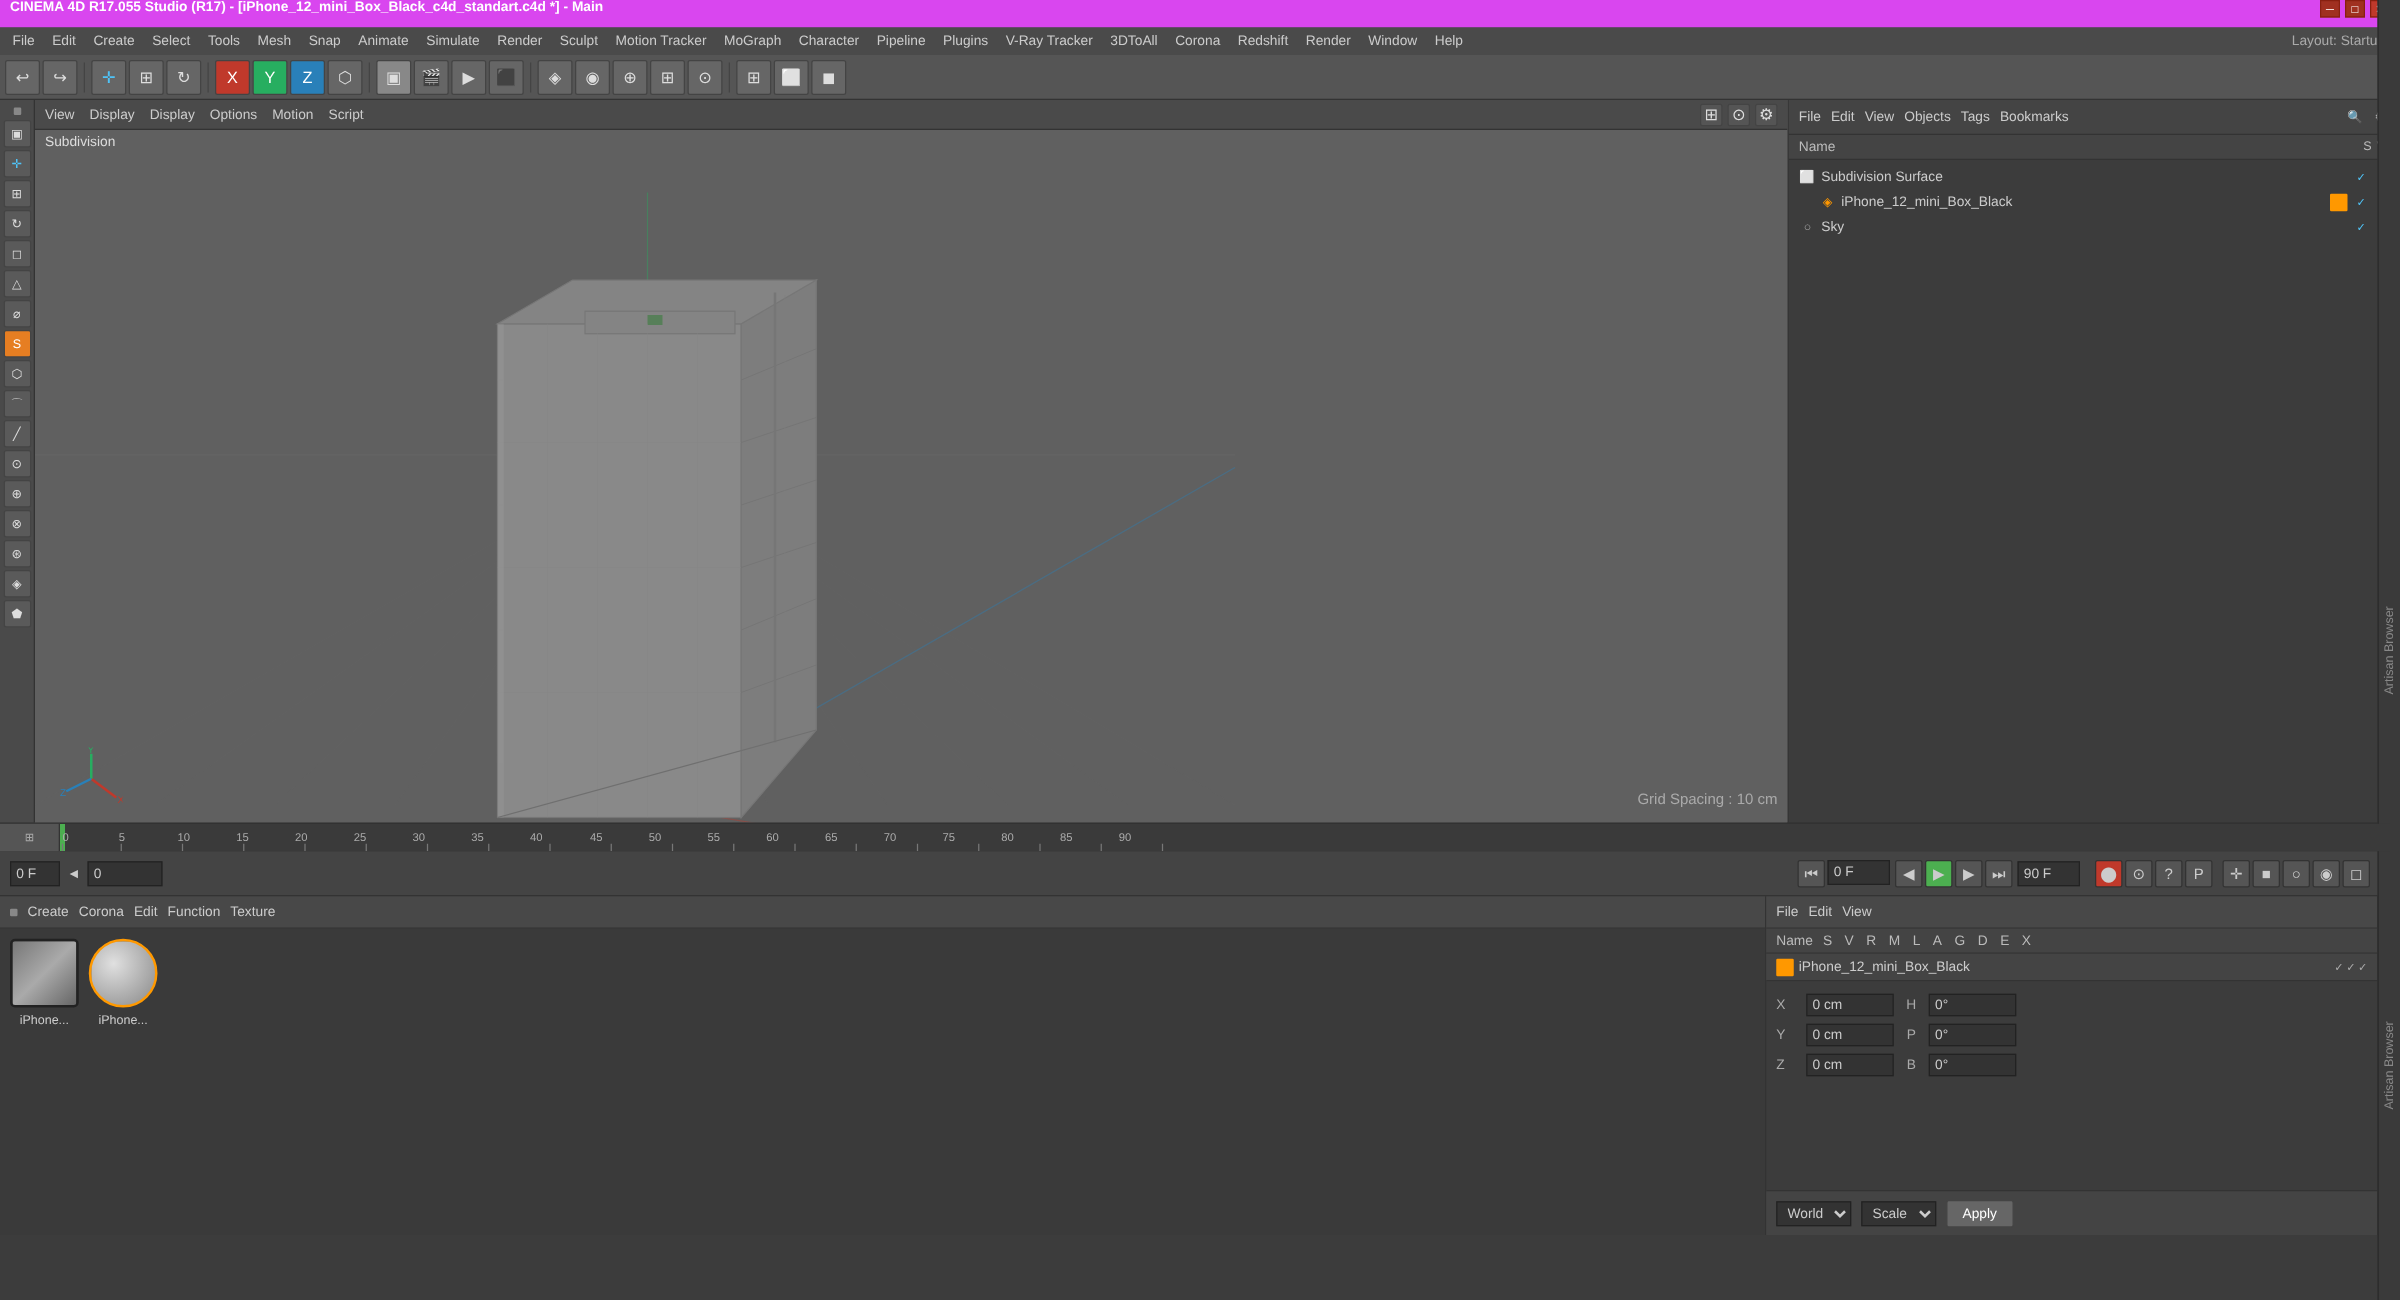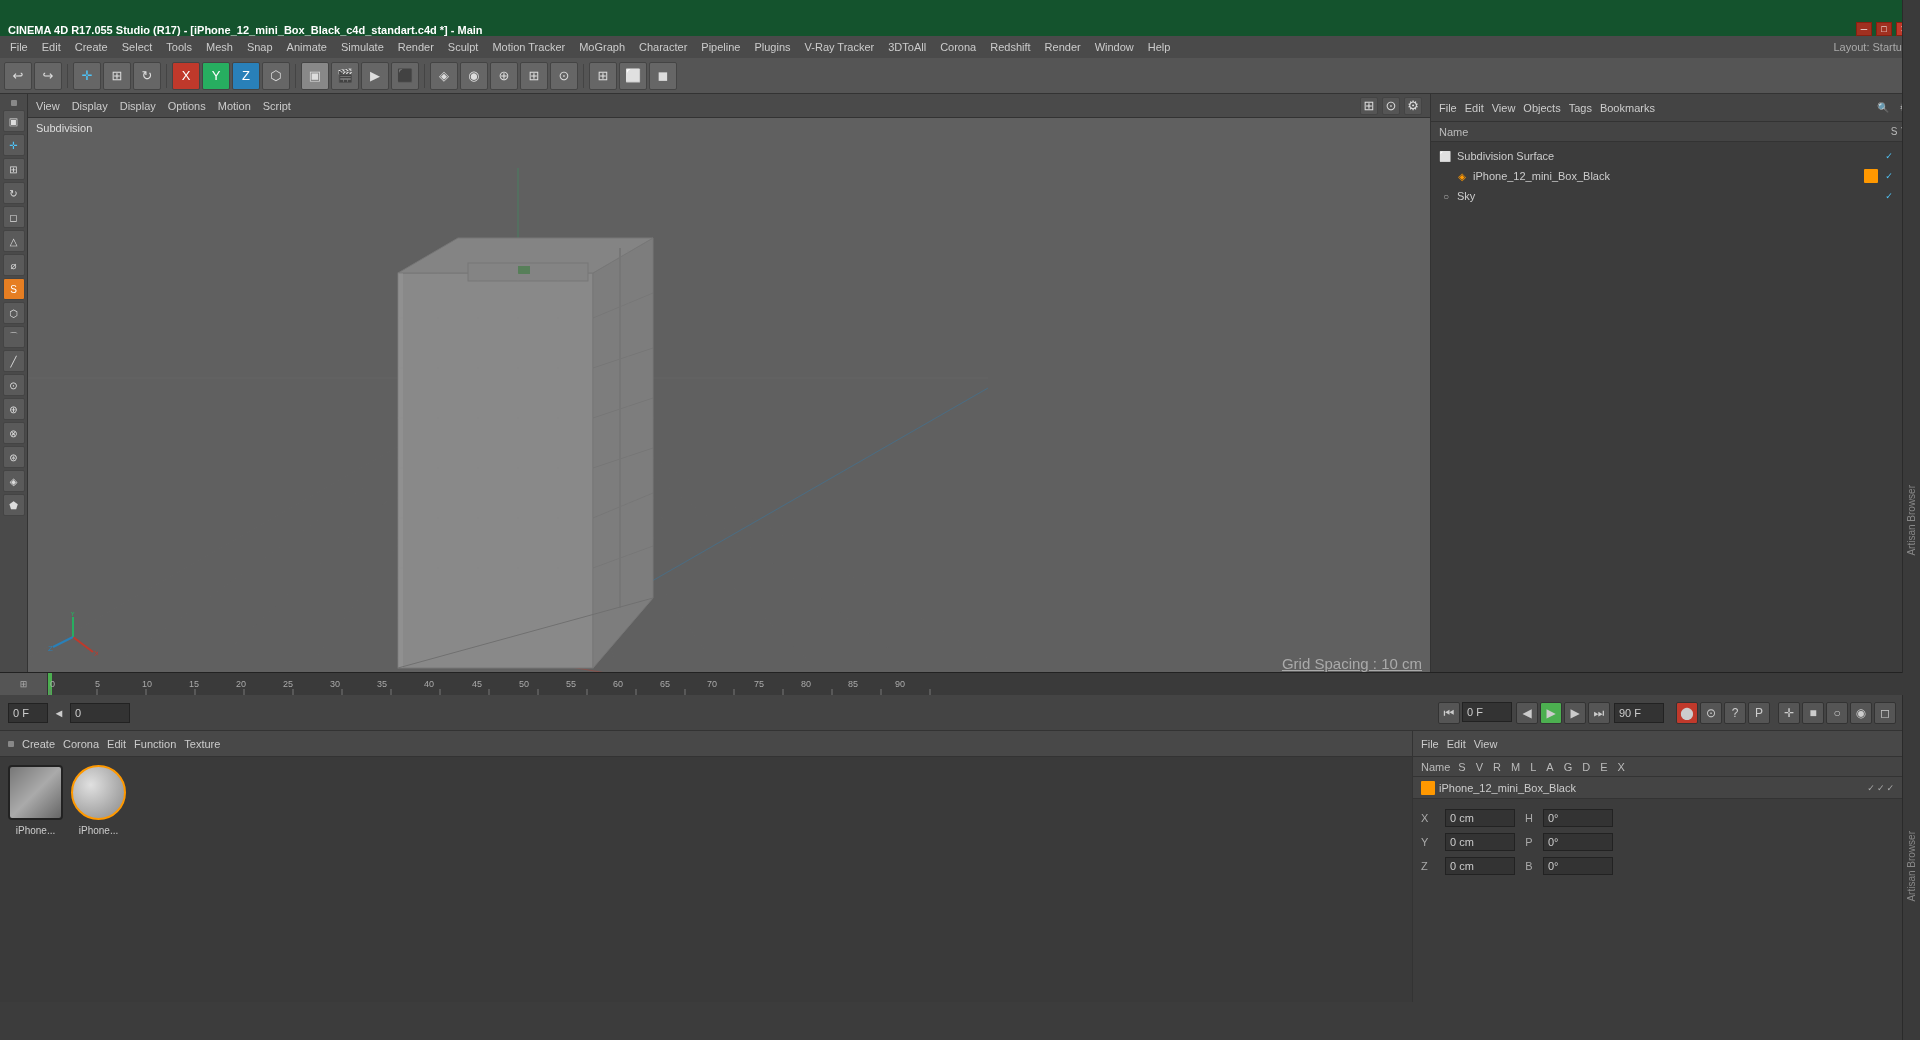--- a/index.html
+++ b/index.html
@@ -1,22 +1,22 @@
 <!DOCTYPE html>
 <html><head>
   <meta charset="utf-8">
   <style>
     * { margin: 0; padding: 0; box-sizing: border-box; }
     body { width: 1920px; height: 1040px; background: #3c3c3c; font-family: Arial, sans-serif; font-size: 11px; color: #ccc; overflow: hidden; }
 
     
     #titlebar {
-      width: 100%; height: 36px;
-      background: #14532d;
-      display: flex; align-items: flex-end; justify-content: space-between;
+      width: 100%; height: 22px;
+      background: #d946ef;
+      display: flex; align-items: flex-start; justify-content: space-between;
       padding: 0 8px;
     }
     #titlebar .title { color: #fff; font-size: 11px; font-weight: bold; }
     #titlebar .win-controls { display: flex; gap: 4px; }
     #titlebar .win-btn {
       width: 16px; height: 14px; background: #a03020; border: 1px solid #882010;
       color: #fff; font-size: 9px; display: flex; align-items: center; justify-content: center;
       cursor: pointer;
     }
 
@@ -89,22 +89,22 @@
       position: relative; overflow: hidden;
     }
     
     .grid-bg {
       position: absolute; top: 0; left: 0; right: 0; bottom: 0;
       background: #606060;
     }
 
     
     #grid-spacing {
-      position: absolute; bottom: 0; right: 8px;
-      color: #aaa; font-size: 15px; text-decoration: underline;
+      position: absolute; bottom: 12px; right: 8px;
+      color: #aaa; font-size: 12px;
     }
 
     
     #axes {
       position: absolute; bottom: 20px; left: 20px;
       width: 40px; height: 40px;
     }
 
     
     #right-panel {
@@ -702,20 +702,31 @@
           </div>
 
           <div class="props-row">
             <span class="props-label">Z</span>
             <input class="props-field" type="text" value="0 cm" style="">
             <span class="props-mid">B</span>
             <input class="props-field2" type="text" value="0°" style="">
           </div>
         </div>
 
+        <div id="props-bottom">
+          <select class="coord-dropdown">
+            <option>World</option>
+            <option>Object</option>
+          </select>
+          <select class="coord-dropdown">
+            <option>Scale</option>
+            <option>Size</option>
+          </select>
+          <button class="apply-btn">Apply</button>
+        </div>
       </div>
     </div>
 
     <div style="width:18px;background:#3a3a3a;border-left:1px solid #2a2a2a;display:flex;align-items:center;justify-content:center;">
       <span style="writing-mode:vertical-rl;transform:rotate(180deg);color:#888;font-size:10px;white-space:nowrap;">Artisan Browser</span>
     </div>
   </div>
 </div>
 
 </body></html>

